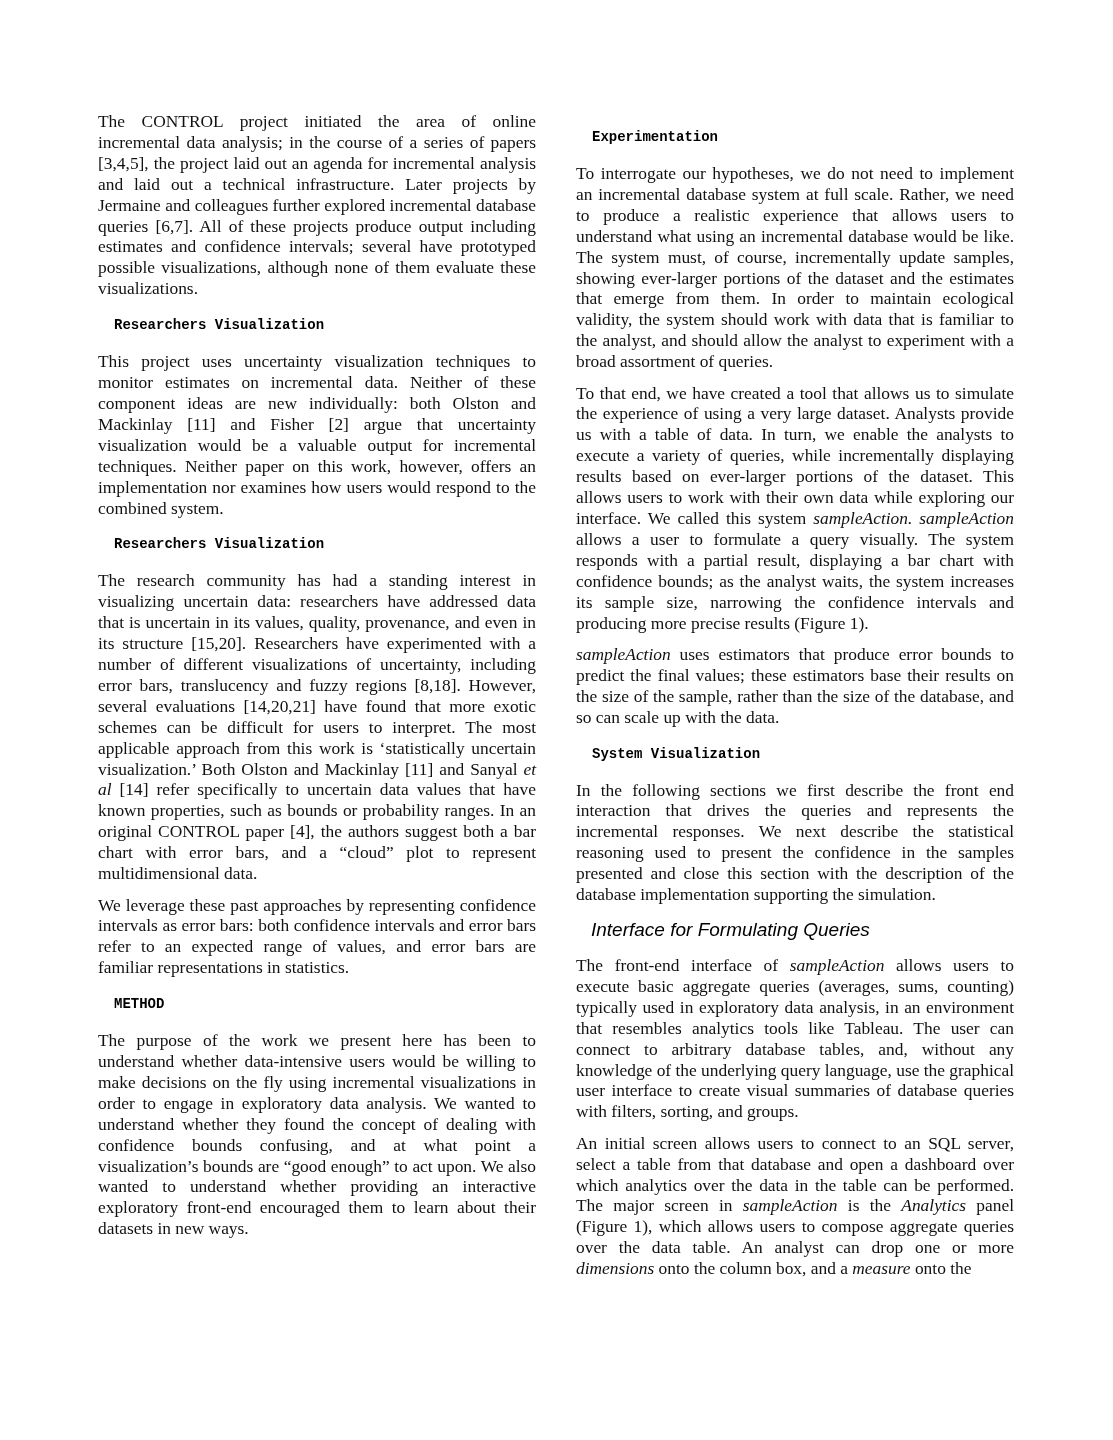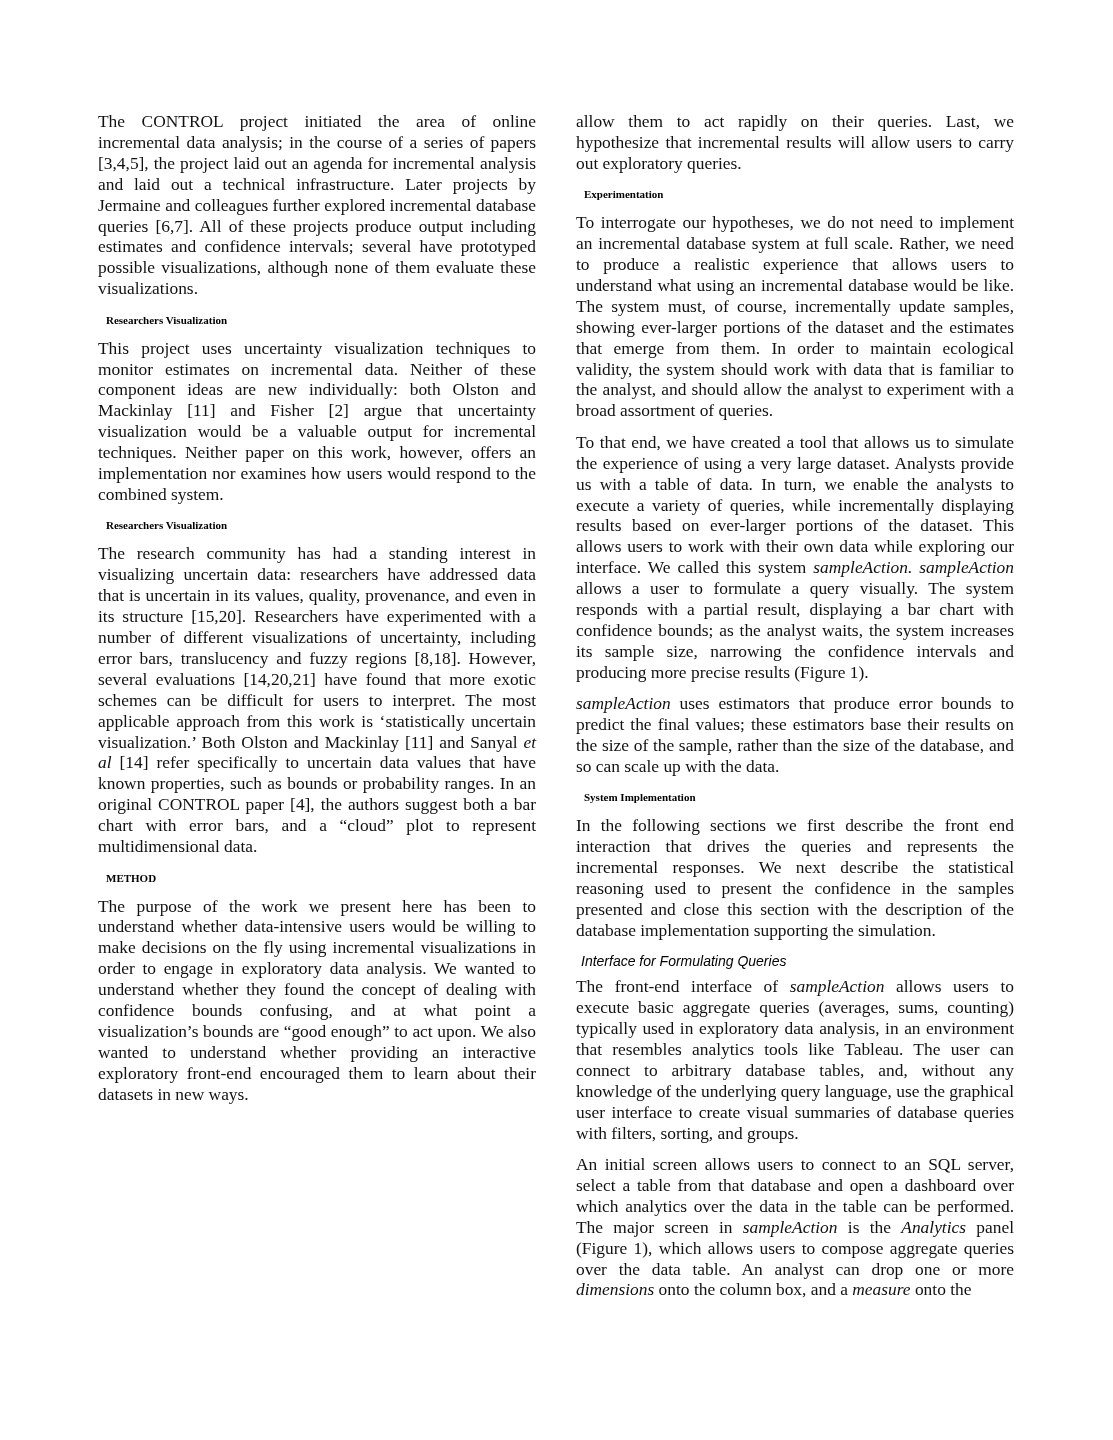--- a/index.html
+++ b/index.html
@@ -11,55 +11,55 @@
     font-family: "Liberation Serif", "DejaVu Serif", serif;
     font-size: 17.4px;
     line-height: 20.9px;
     color: #111;
     text-align: justify;
   }
   .col-left { left: 98px; }
   .col-right { left: 576px; }
   p { margin: 0 0 10.5px 0; hyphens: none; }
   h3 {
-    font-family: Liberation Serif, serif;
+    font-family: Liberation Mono, monospace;
     font-weight: bold;
-    font-size: 11px;
+    font-size: 14px;
     line-height: 20px;
-    margin: 8px;
+    margin: 16px;
     color: #000;
   }
   h4 {
     font-family: "Liberation Sans", "DejaVu Sans", sans-serif;
     font-weight: normal;
     font-style: italic;
-    font-size: 14px;
+    font-size: 19px;
     line-height: 20px;
-    margin: 5px;
+    margin: 15px;
     color: #000;
   }
   em { }
 </style>
 </head>
 <body>
 
 <div class="col col-left">
   <p>The CONTROL project initiated the area of online incremental data analysis; in the course of a series of papers [3,4,5], the project laid out an agenda for incremental analysis and laid out a technical infrastructure. Later projects by Jermaine and colleagues further explored incremental database queries [6,7]. All of these projects produce output including estimates and confidence intervals; several have prototyped possible visualizations, although none of them evaluate these visualizations.</p>
   <h3>Researchers Visualization</h3>
   <p>This project uses uncertainty visualization techniques to monitor estimates on incremental data. Neither of these component ideas are new individually: both Olston and Mackinlay [11] and Fisher [2] argue that uncertainty visualization would be a valuable output for incremental techniques. Neither paper on this work, however, offers an implementation nor examines how users would respond to the combined system.</p>
   <h3>Researchers Visualization</h3>
   <p><span>The research community has had a standing interest in visualizing uncertain data: researchers have addressed data that is uncertain in its values, quality, provenance, and even in its structure [15,20]. Researchers have experimented with a number of different visualizations of uncertainty, including error bars, translucency and fuzzy regions [8,18]. However, several evaluations [14,20,21] have found that more exotic schemes can be difficult for users to interpret. The most applicable approach from this work is ‘statistically uncertain visualization.’ Both Olston and Mackinlay [11] and Sanyal </span><em>et al</em><span> [14] refer specifically to uncertain data values that have known properties, such as bounds or probability ranges. In an original CONTROL paper [4], the authors suggest both a bar chart with error bars, and a “cloud” plot to represent multidimensional data.</span></p>
+  <p>We leverage these past approaches by representing confidence intervals as error bars: both confidence intervals and error bars refer to an expected range of values, and error bars are familiar representations in statistics.</p>
   <h3>METHOD</h3>
   <p>The purpose of the work we present here has been to understand whether data-intensive users would be willing to make decisions on the fly using incremental visualizations in order to engage in exploratory data analysis. We wanted to understand whether they found the concept of dealing with confidence bounds confusing, and at what point a visualization’s bounds are “good enough” to act upon. We also wanted to understand whether providing an interactive exploratory front-end encouraged them to learn about their datasets in new ways.</p>
 </div>
 
 <div class="col col-right">
-  <p>allow them to act rapidly on their queries. Last, we hypothesize that incremental results will allow users to carry out exploratory queries.</p>
   <h3>Experimentation</h3>
   <p>To interrogate our hypotheses, we do not need to implement an incremental database system at full scale. Rather, we need to produce a realistic experience that allows users to understand what using an incremental database would be like. The system must, of course, incrementally update samples, showing ever-larger portions of the dataset and the estimates that emerge from them. In order to maintain ecological validity, the system should work with data that is familiar to the analyst, and should allow the analyst to experiment with a broad assortment of queries.</p>
   <p><span>To that end, we have created a tool that allows us to simulate the experience of using a very large dataset. Analysts provide us with a table of data. In turn, we enable the analysts to execute a variety of queries, while incrementally displaying results based on ever-larger portions of the dataset. This allows users to work with their own data while exploring our interface. We called this system </span><em>sampleAction.</em><span> </span><em>sampleAction</em><span> allows a user to formulate a query visually. The system responds with a partial result, displaying a bar chart with confidence bounds; as the analyst waits, the system increases its sample size, narrowing the confidence intervals and producing more precise results (Figure 1).</span></p>
   <p><em>sampleAction</em><span> uses estimators that produce error bounds to predict the final values; these estimators base their results on the size of the sample, rather than the size of the database, and so can scale up with the data.</span></p>
-  <h3>System Implementation</h3>
+  <h3>System Visualization</h3>
   <p>In the following sections we first describe the front end interaction that drives the queries and represents the incremental responses. We next describe the statistical reasoning used to present the confidence in the samples presented and close this section with the description of the database implementation supporting the simulation.</p>
   <h4>Interface for Formulating Queries</h4>
   <p><span>The front-end interface of </span><em>sampleAction</em><span> allows users to execute basic aggregate queries (averages, sums, counting) typically used in exploratory data analysis, in an environment that resembles analytics tools like Tableau. The user can connect to arbitrary database tables, and, without any knowledge of the underlying query language, use the graphical user interface to create visual summaries of database queries with filters, sorting, and groups.</span></p>
   <p><span>An initial screen allows users to connect to an SQL server, select a table from that database and open a dashboard over which analytics over the data in the table can be performed. The major screen in </span><em>sampleAction</em><span> is the </span><em>Analytics</em><span> panel (Figure 1), which allows users to compose aggregate queries over the data table. An analyst can drop one or more </span><em>dimensions</em><span> onto the column box, and a </span><em>measure</em><span> onto the</span></p>
 </div>
 
 </body></html>

